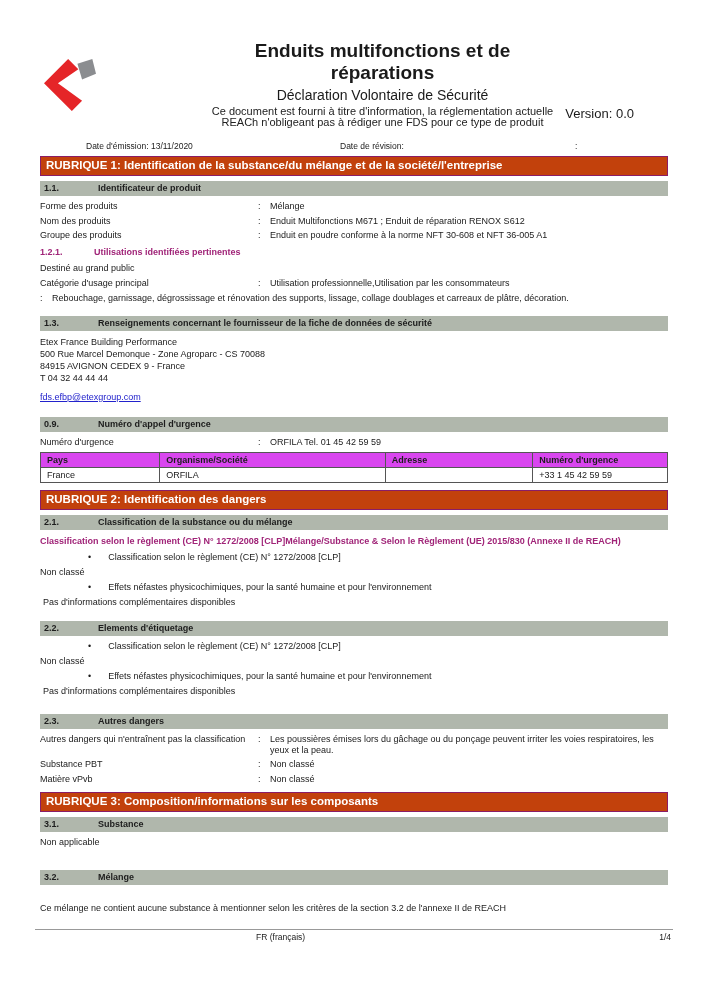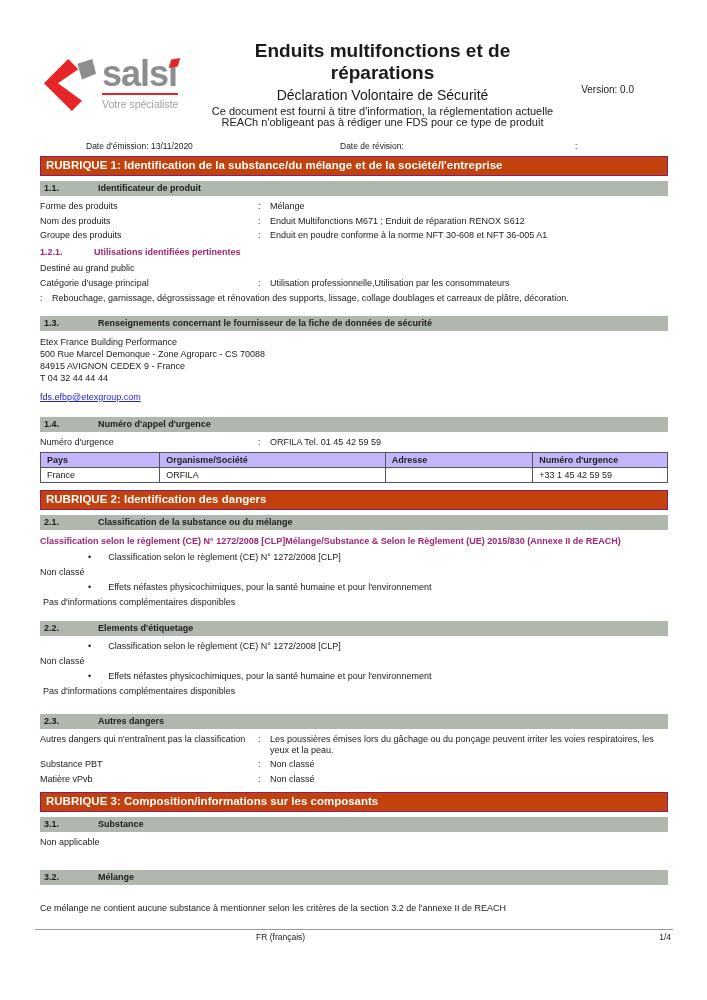--- a/index.html
+++ b/index.html
@@ -12,21 +12,21 @@
   .logo-right { margin-left:6px; }
   .logo-word { font-size:36px; font-weight:bold; color:#8B8D90; letter-spacing:-1px; line-height:34px; position:relative; }
   .i-wrap { position:relative; display:inline-block; }
   .i-dot { position:absolute; top:2px; right:-2px; width:9px; height:8px; background:#E52528; transform:skewY(-10deg) skewX(-18deg); }
   .logo-tagline { font-size:10.5px; color:#9EA0A3; border-top:2px solid #E52528; padding-top:3px; margin-top:2px; text-align:center; }
 
   .title-block { position:absolute; left:200px; top:40px; width:365px; text-align:center; }
   .title-block h1 { font-size:19px; line-height:22px; font-weight:bold; width:300px; margin:0 auto; }
   .title-block h2 { font-size:14px; font-weight:normal; margin-top:3px; }
   .disclaimer { font-size:11px; line-height:11px; margin-top:3px; color:#222; }
-  .version { position:absolute; right:73px; top:84px; font-size:10px; }
+  .version { position:absolute; right:73px; top:106px; font-size:13px; }
 
   .dates-row { position:absolute; left:0; right:0; top:141px; height:12px; font-size:8.5px; }
   .dates-row span { position:absolute; top:0; }
   .d-emission { left:86px; } .d-revision { left:340px; } .d-colon { left:575px; }
 
   
   .content { position:absolute; left:40px; right:39px; top:156px; }
 
   .rub-bar { background:#c2410c; border:1px solid #8A1D66; color:#fff; font-weight:bold; font-size:11.5px; line-height:13px; padding:2px 5px 3px 5px; margin:0 0 3px 0; }
   .rub-bar + * { margin-top:4px; }
@@ -47,43 +47,39 @@
   .classif-head { color:#A02478; font-weight:bold; font-size:9px; line-height:11px; margin:6px 0 5px 0; }
 
   .bullet { display:flex; font-size:9px; line-height:11px; margin:4px 0 4px 0; }
   .bullet .dot { margin-left:48px; margin-right:17px; flex:none; }
 
   .supplier-line { font-size:9px; line-height:12px; }
   .email-link { display:inline-block; color:#2222CC; text-decoration:underline; font-size:9px; margin:8px 0 10px 0; }
 
   table.contacts { width:100%; border-collapse:collapse; font-size:9px; margin:3px 0 7px 0; }
   table.contacts th, table.contacts td { border:1px solid #555; text-align:left; padding:2px 6px; height:14px; font-weight:normal; }
-  table.contacts th { background:#c4b5fd; font-weight:bold; color:#1d1d1d;margin-left:29px; }
+  table.contacts th { background:#d946ef; font-weight:bold; color:#1d1d1d;margin-left:29px; }
 
   .gap-sm { height:4px; } .gap-md { height:8px; } .gap-lg { height:13px; }
 
   
   .footer { position:absolute; top:929px; left:35px; right:34px; border-top:1px solid #999; height:16px; font-size:8.5px; }
   .f-lang { position:absolute; left:221px; top:2px; }
   .f-page { position:absolute; right:2px; top:2px; }
 </style>
 </head>
 <body>
 
 <div class="page">
 
   <div class="logo">
     <svg class="logo-icon" width="52" height="52" viewBox="0 0 56 56">
       <polygon points="26,0 0,26 30,56 41,45 15,26 37,11" fill="#E52528"></polygon>
       <polygon points="36,5 52,0 56,16 41,22" fill="#8B8D90"></polygon>
     </svg>
-    <div class="logo-right">
-      <div class="logo-word"><span>sals</span><span class="i-wrap"><span>ı</span><span class="i-dot"></span></span></div>
-      <div class="logo-tagline">Votre spécialiste</div>
-    </div>
   </div>
 
   <div class="title-block">
     <h1>Enduits multifonctions et de réparations</h1>
     <h2>Déclaration Volontaire de Sécurité</h2>
     <p class="disclaimer">Ce document est fourni à titre d'information, la réglementation actuelle REACh n'obligeant pas à rédiger une FDS pour ce type de produit</p>
   </div>
   <div class="version">Version: 0.0</div>
 
   <div class="dates-row">
@@ -142,21 +138,21 @@
       <span>Renseignements concernant le fournisseur de la fiche de données de sécurité</span>
     </div>
 
     <div class="supplier-line">Etex France Building Performance</div>
     <div class="supplier-line">500 Rue Marcel Demonque - Zone Agroparc - CS 70088</div>
     <div class="supplier-line">84915 AVIGNON CEDEX 9 - France</div>
     <div class="supplier-line">T 04 32 44 44 44</div>
     <a class="email-link" href="#">fds.efbp@etexgroup.com</a>
 
     <div class="sec-bar">
-      <span class="num">1.4.</span>
+      <span class="num">0.9.</span>
       <span>Numéro d'appel d'urgence</span>
     </div>
 
     <div class="row">
       <span class="lbl">Numéro d'urgence</span>
       <span class="sep">:</span>
       <span class="val">ORFILA Tel. 01 45 42 59 59</span>
     </div>
 
     <table class="contacts">

